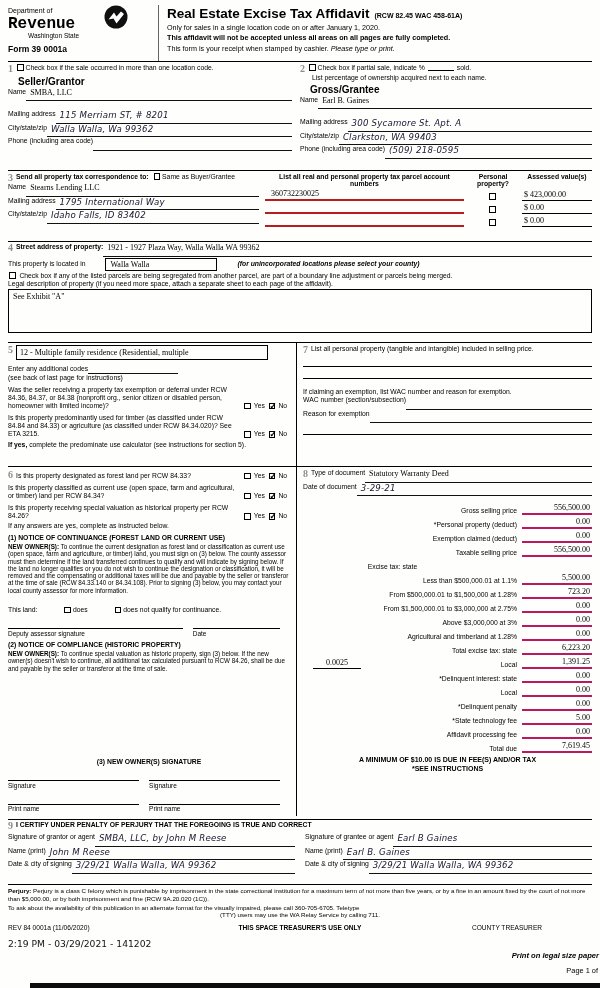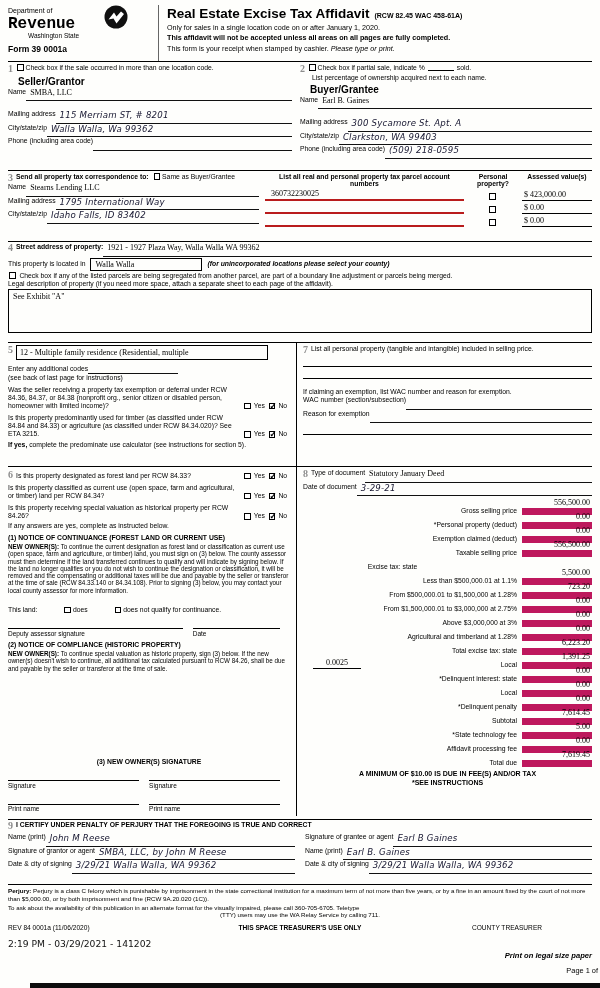--- a/index.html
+++ b/index.html
@@ -41,21 +41,21 @@
   .s3right{width:56%;}
   .phead{display:flex;font-weight:bold;text-align:center;line-height:1.1;}
   .ph1{flex:1;}.ph2{width:58px;}.ph3{width:70px;}
   .prow{display:flex;align-items:flex-end;height:13px;}
   .pnum{flex:1;border-bottom:2px solid #b91c1c;padding-left:6px;}
   .pcbc{width:58px;text-align:center;}
   .pval{width:70px;display:flex;align-items:flex-end;}
   .pv{flex:1;border-bottom:1px solid #000;padding-left:2px;white-space:nowrap;}
   .sec4{border-top:1.3px solid #000;margin-top:3px;padding-top:1px;min-height:99px;}
   .locrow{display:flex;align-items:center;height:14px;margin-top:1px;}
-  .locbox{display:inline-block;border:1px solid #000;min-width:112px;padding:1px 4px;margin:0 5px;}
+  .locbox{display:inline-block;border:1px solid #000;min-width:112px;padding:1px 4px;margin:0 20px;}
   .legalbox{border:1px solid #000;height:44px;margin-top:1px;padding:2px 4px;}
   .sec57{border-top:1.3px solid #000;margin-top:2px;min-height:124px;}
   .sec68{border-top:1.3px solid #000;min-height:350px;}
   .colA{width:49.5%;border-right:1px solid #000;padding:2px 6px 3px 0;display:flex;flex-direction:column;}
   .colB{width:50.5%;padding:2px 0 3px 6px;display:flex;flex-direction:column;}
   .coderow{display:flex;align-items:stretch;}
   .codebox{flex:1;border:1px solid #000;padding:1.5px 3px;margin-right:22px;}
   .addl{display:flex;align-items:flex-end;height:12px;margin-top:2px;}
   .addl .fill{max-width:90px;}
   .q{display:flex;align-items:flex-end;margin-top:3.5px;}
@@ -66,35 +66,35 @@
   .thisland .gap{width:26px;}
   .sigrow{display:flex;margin-top:6px;}
   .sigcol{flex:1;margin-right:10px;}
   .sigline{border-bottom:1px solid #000;height:9px;}
   .siglab{font-size:6.5px;margin-top:.5px;}
   .blank{border-bottom:1px solid #000;height:12px;}
   .taxtable{margin-top:5px;}
   .trow{display:flex;align-items:flex-end;height:14px;}
   .tlab{flex:1;text-align:right;padding-right:5px;white-space:nowrap;}
   .tlab.center{text-align:center;padding-right:40px;}
-  .tval{flex:none;width:70px;border-bottom:7px solid #be185d;text-align:right;padding:0 2px;font-family:"Liberation Serif",serif;font-size:8px;}
+  .tval{flex:none;width:70px;border-bottom:2px solid #be185d;text-align:right;padding:0 2px;font-family:"Liberation Serif",serif;font-size:8px;}
   .tval.noline{border-bottom:none;}
   .tprefix{flex:none;width:48px;border-bottom:1px solid #000;text-align:center;font-family:"Liberation Serif",serif;font-size:8px;margin-left:10px;}
   .minnote{font-weight:bold;text-align:center;margin-top:3px;font-size:7px;}
   .sec9{border-top:1.3px solid #000;margin-top:3px;min-height:62px;padding-top:1px;}
   .s9cols{display:flex;margin-top:2px;}
   .s9col{flex:1;padding-right:10px;}
   .perjury{border-top:1px solid #000;margin-top:3px;padding-top:2px;font-size:6.2px;line-height:1.25;}
   .altline2{text-align:center;font-size:6.2px;}
   .footrow{display:flex;align-items:flex-start;margin-top:5px;font-size:6.6px;}
   .footrow .f1{width:170px;}
   .footrow .f2{flex:1;text-align:center;font-weight:bold;}
   .footrow .f3{width:170px;text-align:center;}
   .timestamp{text-align:left;font-size:9.2px;margin-top:6px;font-family:"DejaVu Sans",sans-serif;color:#111;}
-  .printnote{position:absolute;right:8px;bottom:28px;font-size:7.6px;font-style:italic;font-weight:bold;}
+  .printnote{position:absolute;right:1px;bottom:28px;font-size:7.6px;font-style:italic;font-weight:bold;}
   .pagenote{position:absolute;right:2px;bottom:13px;font-size:7.4px;}
   .scanbar{position:absolute;left:30px;right:0;bottom:0;height:5px;background:#0d0d0d;}
 </style>
 </head>
 <body>
 
 <div class="page">
 
   <div class="header">
     <div class="logo">
@@ -146,21 +146,21 @@
     </div>
     <div class="colR">
       <div class="row" style="align-items:flex-start;">
         <span class="secnum">2</span>
         <span class="cb"></span>
         <span>Check box if partial sale, indicate %</span>
         <span style="display:inline-block;width:26px;border-bottom:1px solid #000;height:7px;margin:0 3px;"></span>
         <span>sold.</span>
       </div>
       <div style="margin-left:12px;">List percentage of ownership acquired next to each name.</div>
-      <div class="rolehead">Buyer/Grantee</div>
+      <div class="rolehead">Gross/Grantee</div>
       <div class="fline">
         <span class="flab">Name</span>
         <span class="fill typed">Earl B. Gaines</span>
       </div>
       <div class="sp"></div>
       <div class="fline">
         <span class="flab">Mailing address</span>
         <span class="fill hand">300 Sycamore St. Apt. A</span>
       </div>
       <div class="fline">
@@ -376,21 +376,21 @@
           <div class="sigline"></div>
           <div class="siglab">Print name</div>
         </div>
       </div>
     </div>
 
     <div class="colB">
       <div class="fline">
         <span class="secnum">8</span>
         <span class="flab">Type of document</span>
-        <span class="fill typed">Statutory January Deed</span>
+        <span class="fill typed">Statutory Warranty Deed</span>
       </div>
       <div class="fline">
         <span class="flab">Date of document</span>
         <span class="fill hand">3-29-21</span>
       </div>
       <div class="taxtable">
         <div class="trow">
             <span class="tlab">Gross selling price</span>
             <span class="tval">556,500.00</span>
           </div>
@@ -443,24 +443,20 @@
             <span class="tlab">*Delinquent interest: state</span>
             <span class="tval">0.00</span>
           </div>
         <div class="trow">
             <span class="tlab">Local</span>
             <span class="tval">0.00</span>
           </div>
         <div class="trow">
             <span class="tlab">*Delinquent penalty</span>
             <span class="tval">0.00</span>
-          </div>
-        <div class="trow">
-            <span class="tlab">Subtotal</span>
-            <span class="tval">7,614.45</span>
           </div>
         <div class="trow">
             <span class="tlab">*State technology fee</span>
             <span class="tval">5.00</span>
           </div>
         <div class="trow">
             <span class="tlab">Affidavit processing fee</span>
             <span class="tval">0.00</span>
           </div>
         <div class="trow">
@@ -474,26 +470,26 @@
   </div>
 
   <div class="sec9">
     <div class="row" style="align-items:flex-start;">
       <span class="secnum">9</span>
       <span class="b">I CERTIFY UNDER PENALTY OF PERJURY THAT THE FOREGOING IS TRUE AND CORRECT</span>
     </div>
     <div class="s9cols">
       <div class="s9col">
         <div class="fline">
+          <span class="flab">Signature of grantor or agent</span>
+          <span class="fill hand">SMBA, LLC, by John M Reese</span>
+        </div>
+        <div class="fline">
           <span class="flab">Name (print)</span>
           <span class="fill hand">John M Reese</span>
-        </div>
-        <div class="fline">
-          <span class="flab">Signature of grantor or agent</span>
-          <span class="fill hand">SMBA, LLC, by John M Reese</span>
         </div>
         <div class="fline">
           <span class="flab">Date &amp; city of signing</span>
           <span class="fill hand">3/29/21    Walla Walla, WA 99362</span>
         </div>
       </div>
       <div class="s9col" style="padding-right:0;">
         <div class="fline">
           <span class="flab">Signature of grantee or agent</span>
           <span class="fill hand">Earl B Gaines</span>

